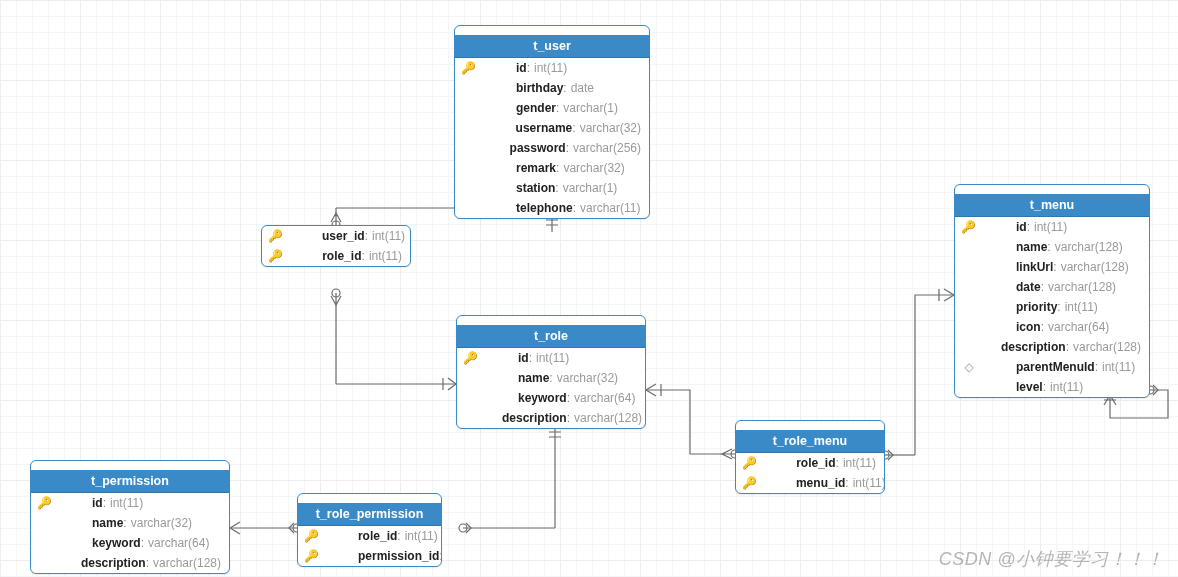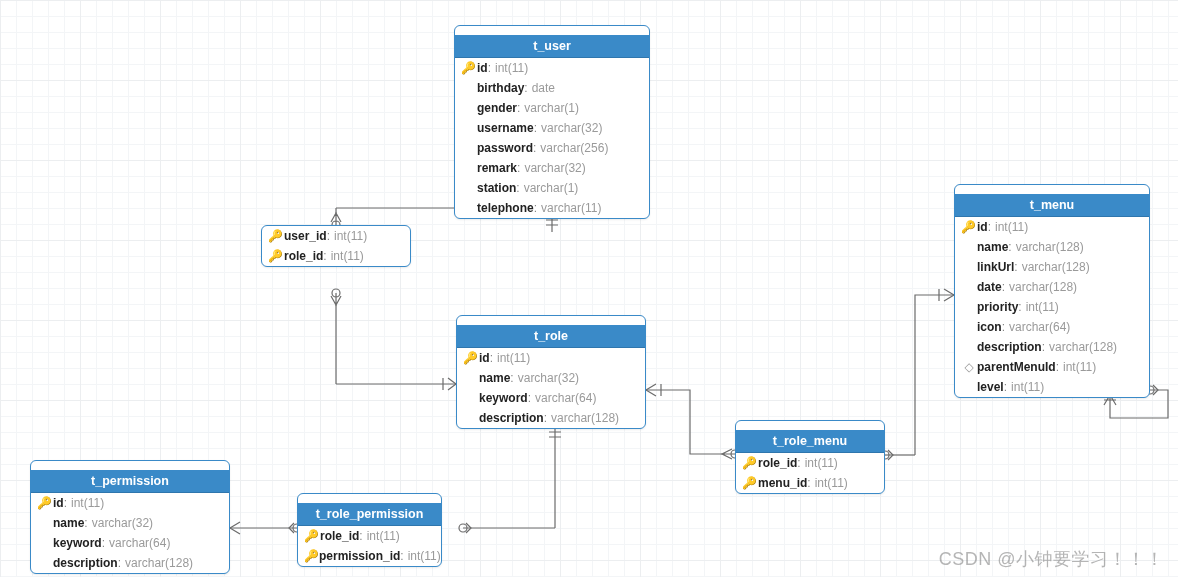--- a/index.html
+++ b/index.html
@@ -38,29 +38,30 @@
     margin-top: 9px;
   }
   .field-row {
     display: flex;
     align-items: center;
     padding: 2px 8px 2px 6px;
     line-height: 16px;
     white-space: nowrap;
   }
   .field-icon { width: 16px; display:inline-flex; align-items:center; justify-content:center; }
-  .field-name { color: #222; font-weight: 600; }
+  .field-name { color: #222; font-weight: 600; margin-left: 39px; }
   .field-sep  { color: #888; }
   .field-type { color: #9a9a9a; margin-left: 4px; }
   .watermark {
     position: absolute; right: 14px; bottom: 6px;
     color: rgba(120,120,120,0.55);
     font-size: 18px; font-family: "Microsoft YaHei","SimHei",Arial,sans-serif;
     font-weight: 500; letter-spacing: 0.5px;
     pointer-events: none;
+    font-style: italic;
   }
 </style>
 </head>
 <body>
 
 <svg class="connectors">
   <g stroke="#6b6b6b" stroke-width="1.2" fill="none">
 
     <path d="M336 225 L336 213 M331 222 L336 213 L341 222 M332 225 a4 4 0 1 1 8 0 a4 4 0 1 1 -8 0"></path>
     <path d="M336 213 L336 208"></path>

